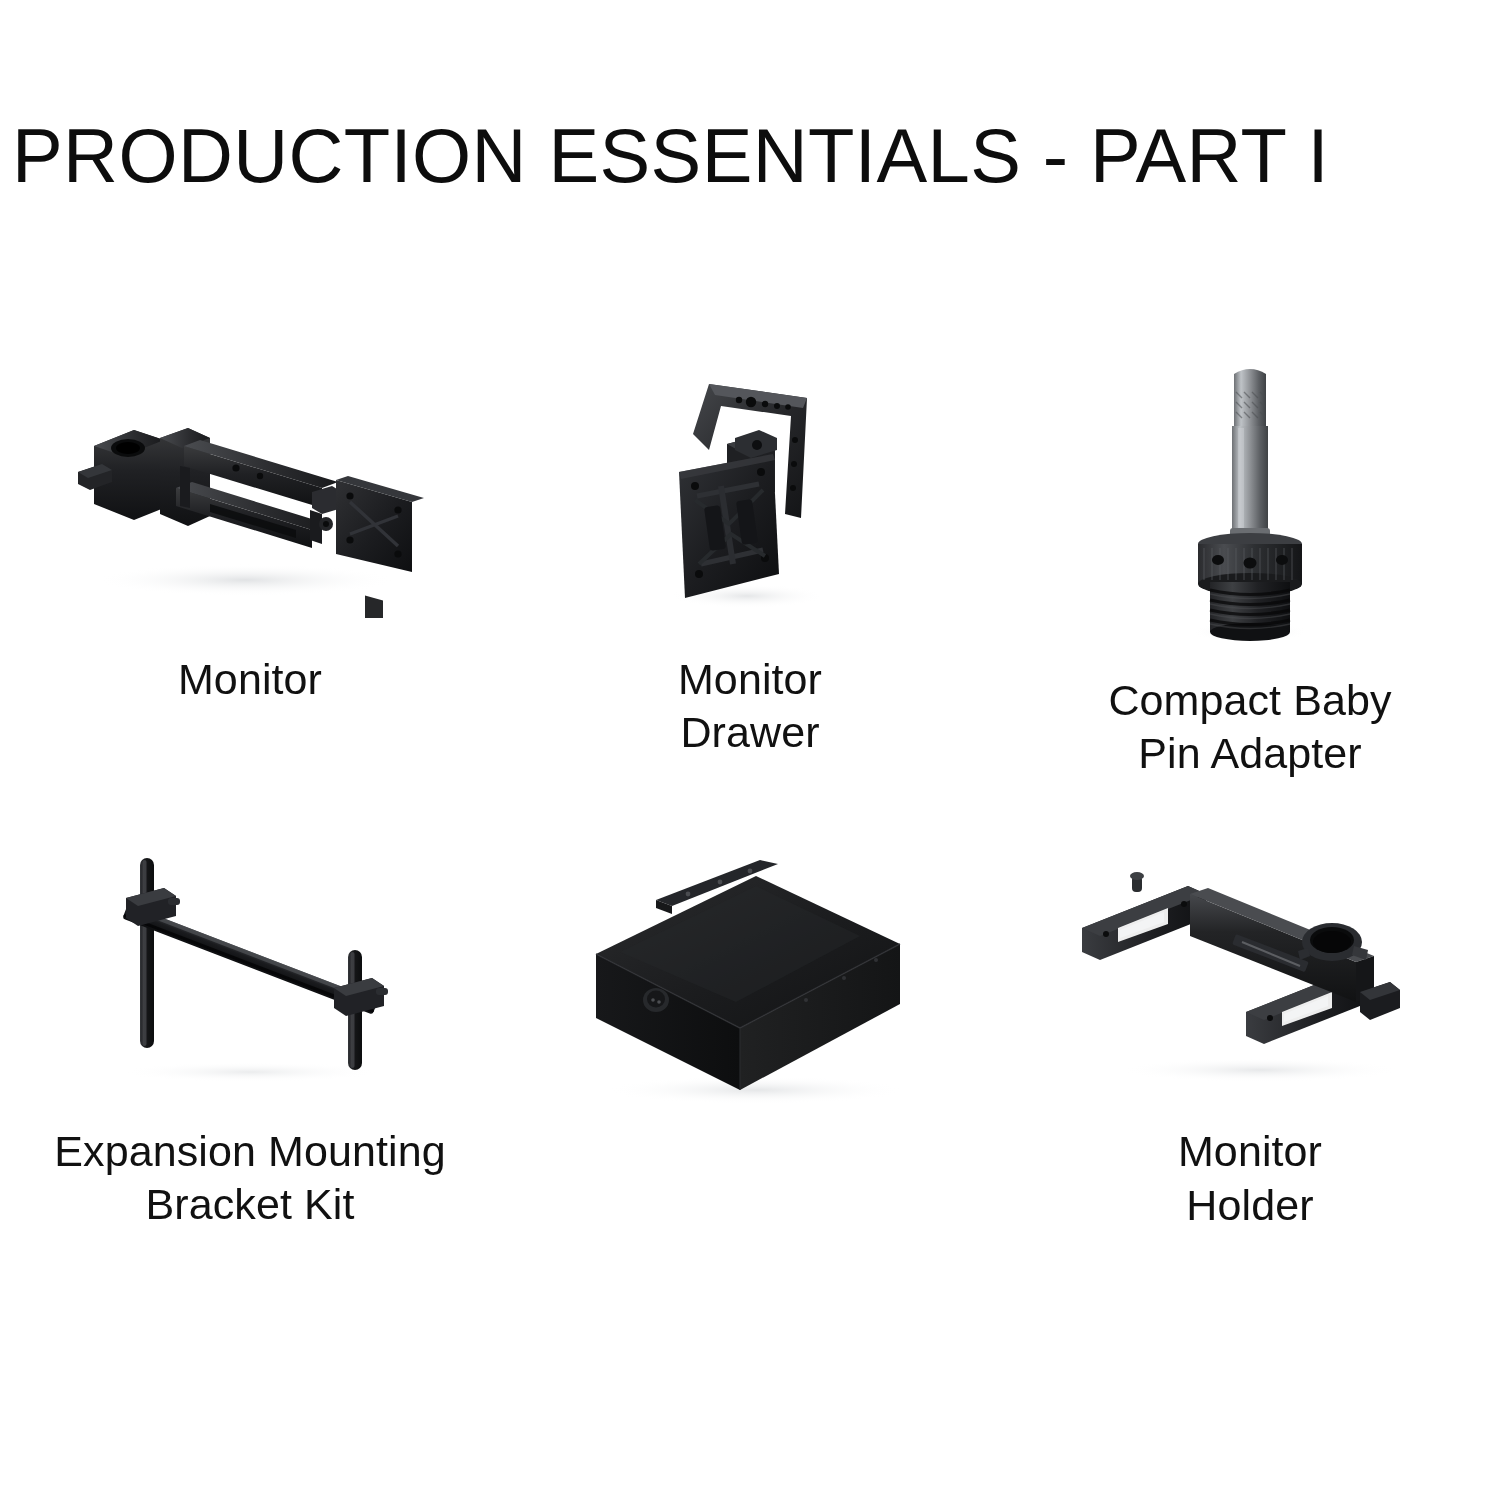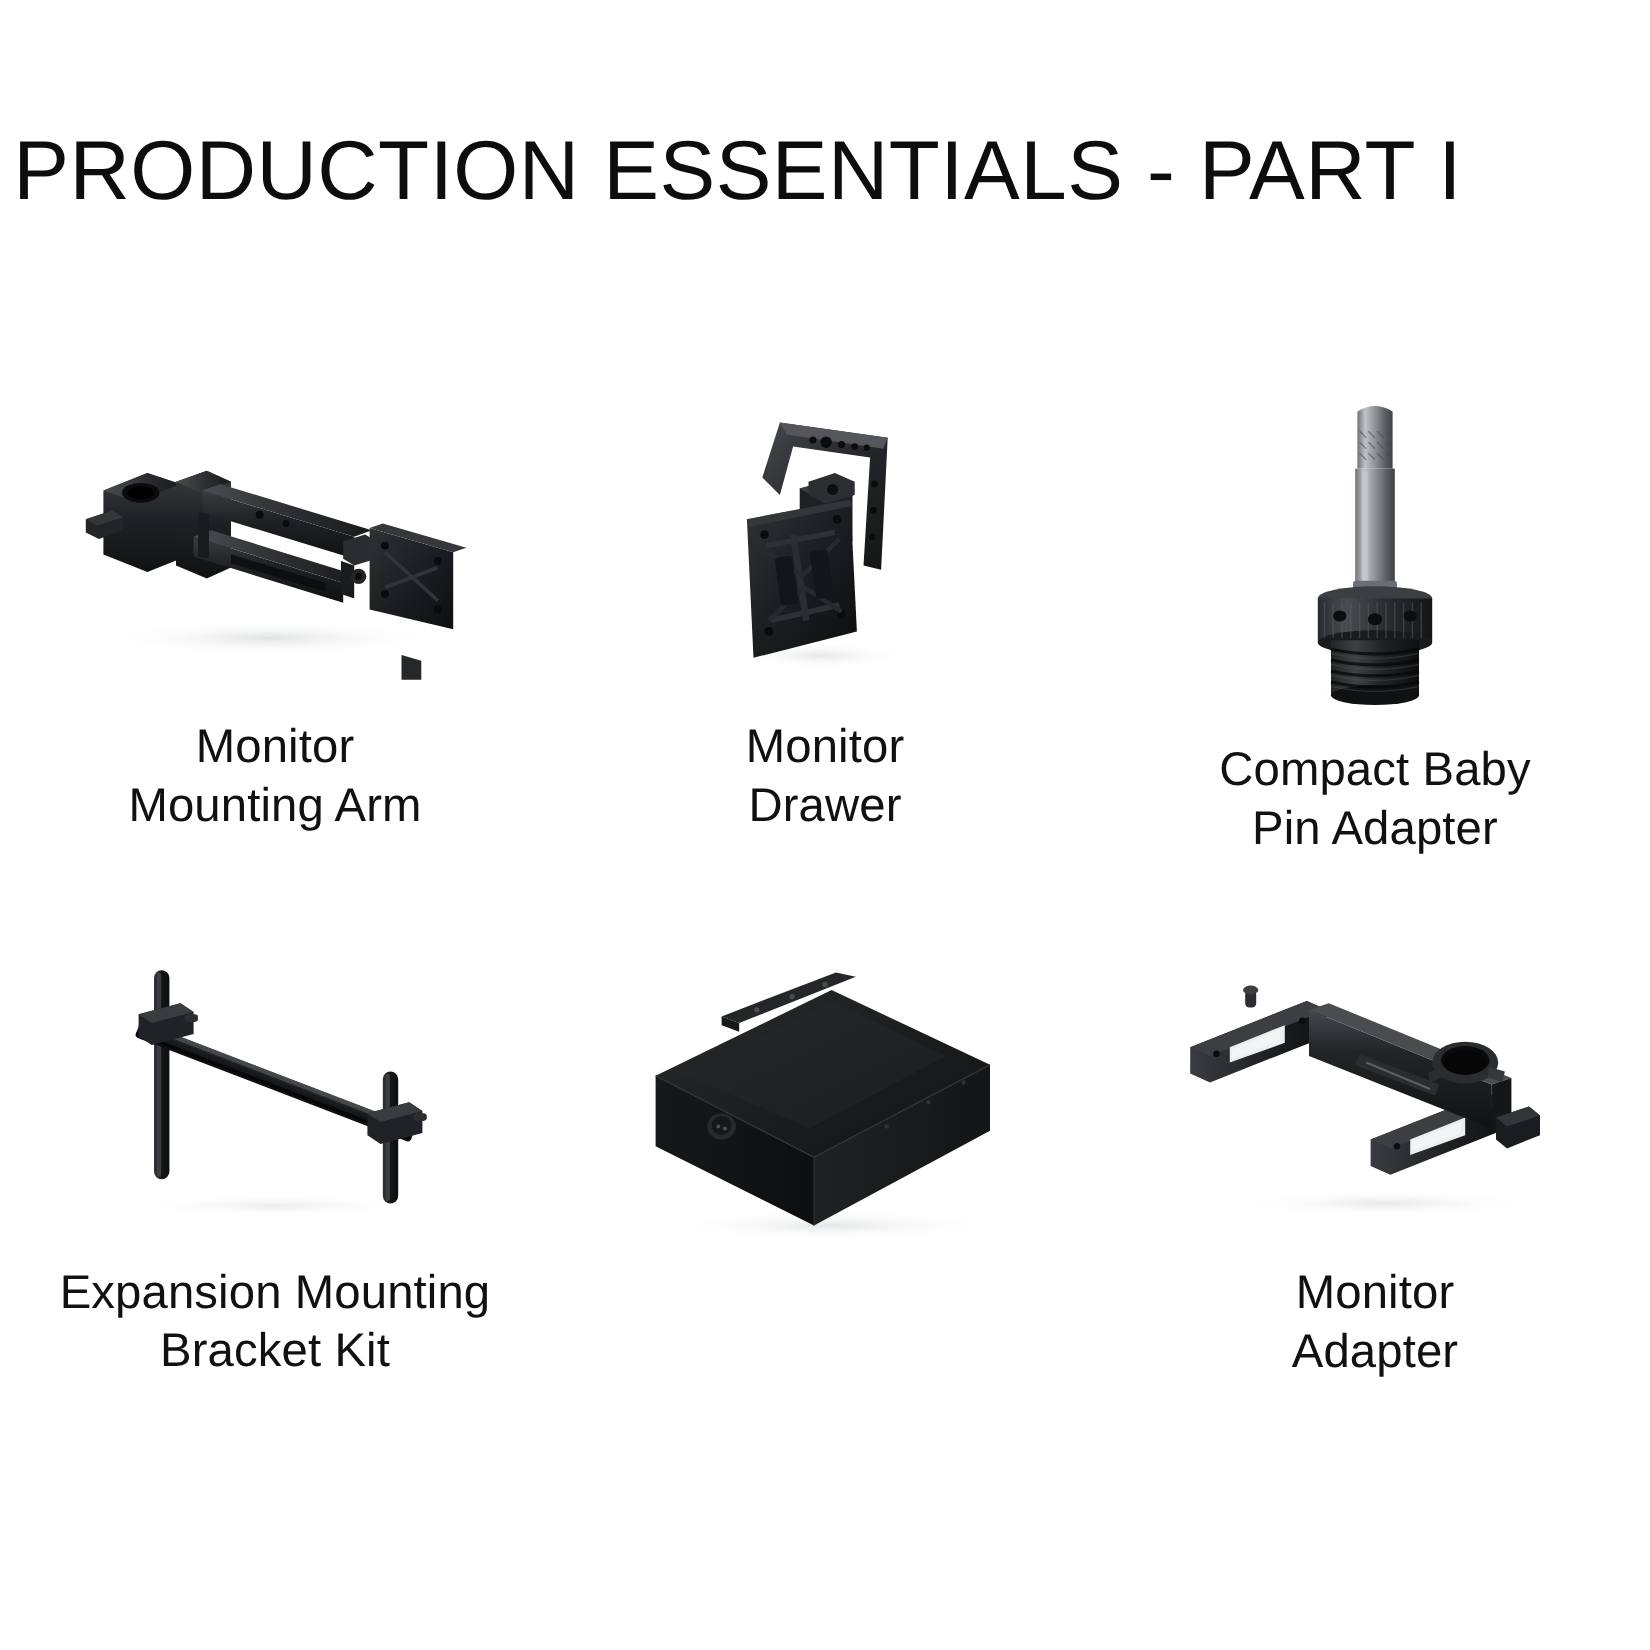--- a/index.html
+++ b/index.html
@@ -37,21 +37,21 @@
 
   
   .grid {
     position: absolute;
     left: 0;
     top: 360px;
     width: 1500px;
     display: grid;
     grid-template-columns: repeat(3, 500px);
     grid-template-rows: 400px 400px;
-    row-gap: 96px;
+    row-gap: 72px;
   }
   .cell {
     display: flex;
     flex-direction: column;
     align-items: center;
     justify-content: flex-start;
   }
   .figure {
     height: 265px;
     width: 460px;
@@ -152,21 +152,20 @@
             <circle cx="290" cy="172" r="3.6" fill="#0a0b0c"></circle>
             <circle cx="338" cy="186" r="3.6" fill="#0a0b0c"></circle>
 
             <path d="M290 134 L338 178 M338 148 L290 166" stroke="#313338" stroke-width="3.4" fill="none"></path>
             <rect x="305" y="140" width="18" height="28" fill="#262729" transform="skewY(16)"></rect>
           </g>
         </svg>
       </div>
       <div class="caption">
         <span>Monitor</span>
-        <span class="l2">Mounting Arm</span>
       </div>
     </div>
 
     <div class="cell row1">
       <div class="figure">
         <svg width="230" height="250" viewBox="0 0 230 250">
           <defs>
             <linearGradient id="mmFrame" x1="0" y1="0" x2="1" y2="1">
               <stop offset="0%" stop-color="#45474b"></stop>
               <stop offset="50%" stop-color="#26272a"></stop>
@@ -473,18 +472,18 @@
             <path d="M294 104 l14 4 l-2 10 l-14 -5 Z" fill="#35373b"></path>
             <path d="M248 106 l-10 3 l2 9 l10 -4 Z" fill="#2b2d31"></path>
           </g>
 
           <path d="M300 150 L330 140 L340 148 L340 166 L310 178 L300 170 Z" fill="#1b1c1f"></path>
           <path d="M300 150 L330 140 L340 148 L310 158 Z" fill="#333539"></path>
         </svg>
       </div>
       <div class="caption">
         <span>Monitor</span>
-        <span class="l2">Adapter</span>
+        <span class="l2">Holder</span>
       </div>
     </div>
 
   </div>
 </div>
 
 </body></html>

